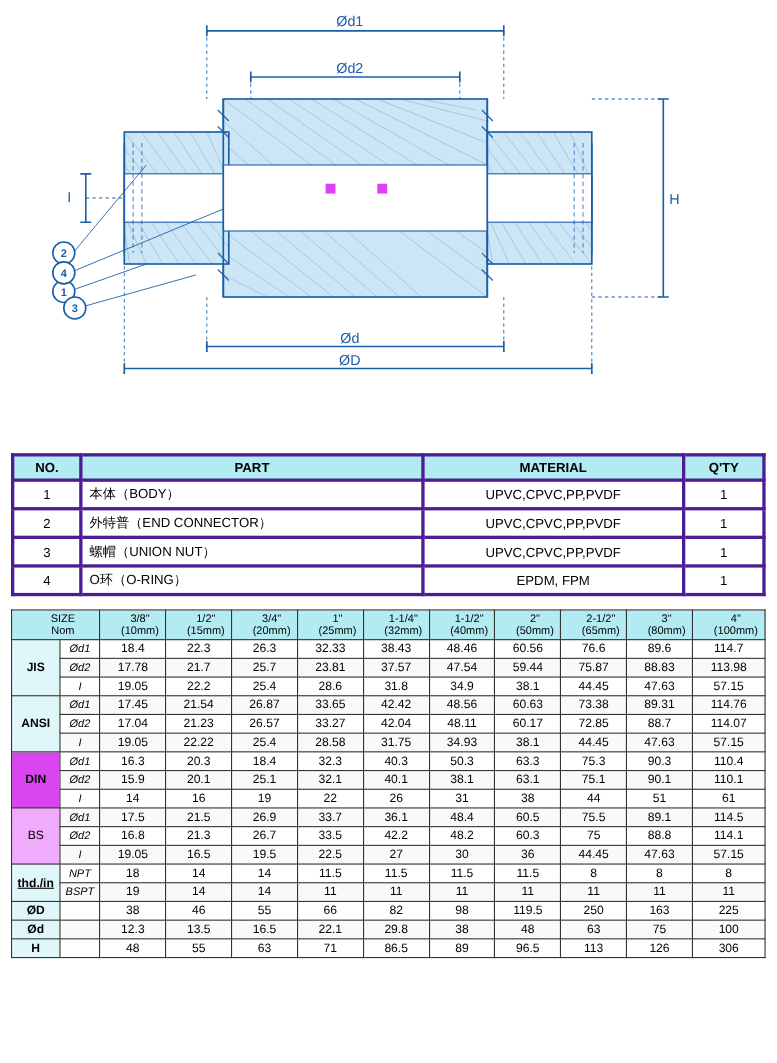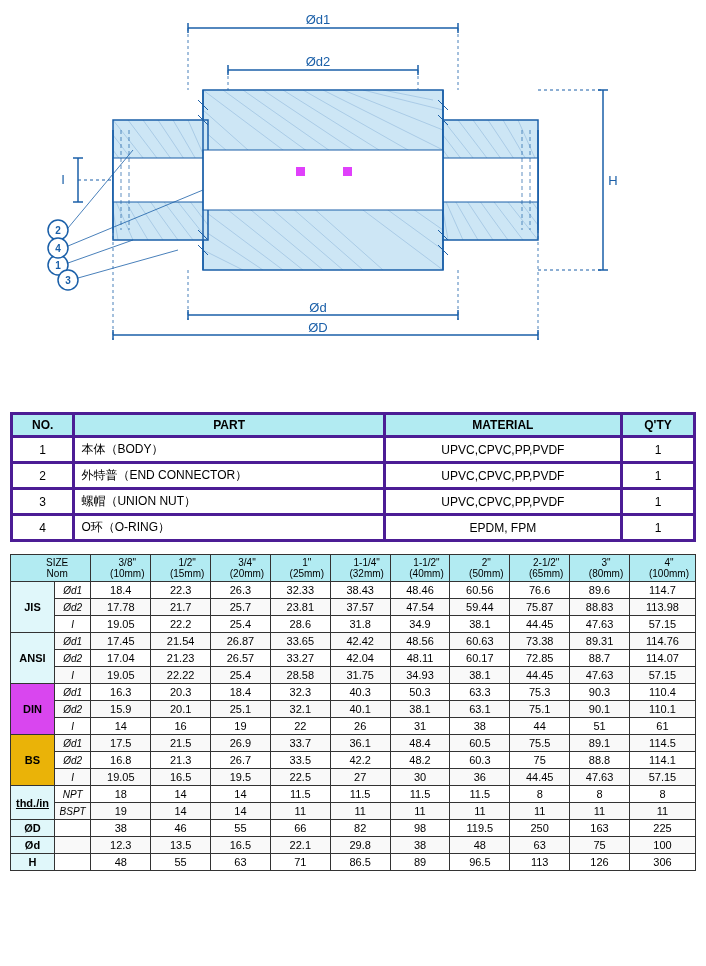--- a/index.html
+++ b/index.html
@@ -400,21 +400,21 @@
         <td>19</td>
         <td>22</td>
         <td>26</td>
         <td>31</td>
         <td>38</td>
         <td>44</td>
         <td>51</td>
         <td>61</td>
       </tr>
       <tr>
-        <td rowspan="3" style="font-weight: bold; background: #eab308; vertical-align: middle;">BS</td>
+        <td rowspan="3" style="font-weight: normal; background: #f0abfc; vertical-align: middle;">BS</td>
         <td style="font-style: italic; font-size: 10px;">Ød1</td>
         <td>17.5</td>
         <td>21.5</td>
         <td>26.9</td>
         <td>33.7</td>
         <td>36.1</td>
         <td>48.4</td>
         <td>60.5</td>
         <td>75.5</td>
         <td>89.1</td>

